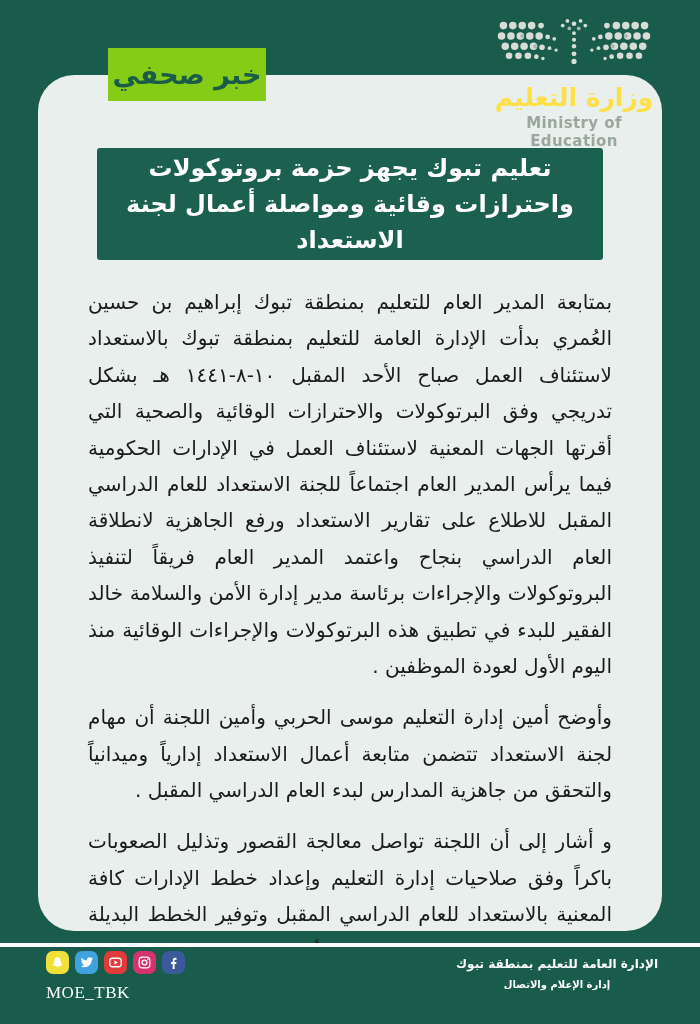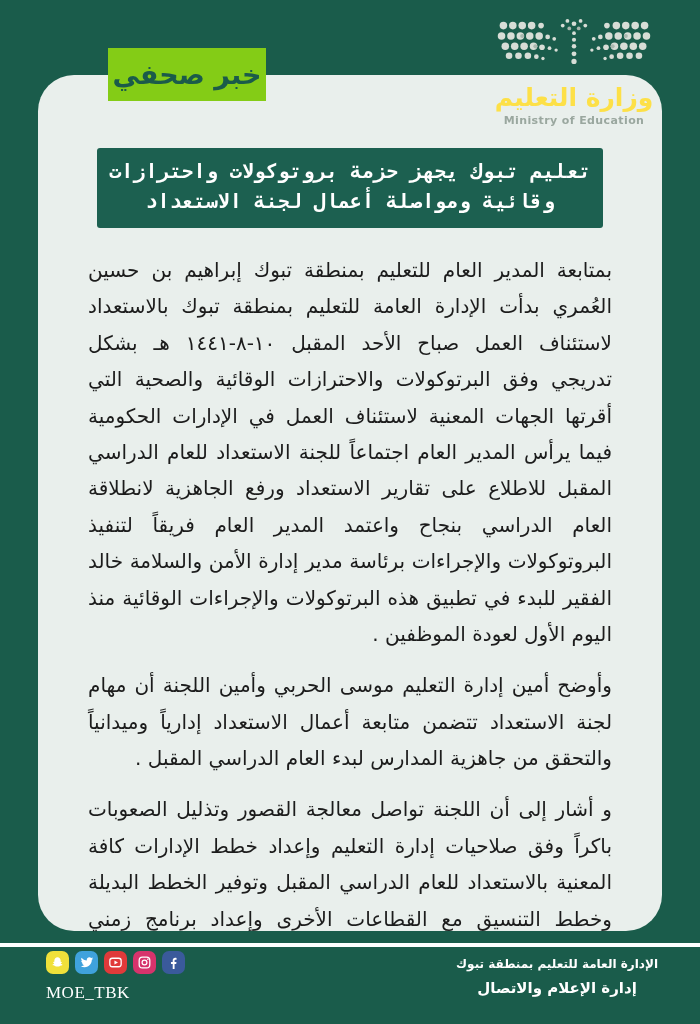--- a/index.html
+++ b/index.html
@@ -14,30 +14,30 @@
     background:#84cc16; color:#1b5b4a;
     display:flex; align-items:center; justify-content:center;
     font-size:27px; font-weight:bold; z-index:6; direction:rtl;
   }
   
   .logo {
     position:absolute; top:16px; right:36px; width:180px;
     text-align:center; z-index:6;
   }
   .logo-ar { color:#fde047; font-size:25px; font-weight:bold; margin-top:8px; direction:rtl; }
-  .logo-en { color:#9aa79f; font-size:11px; font-weight:bold; letter-spacing:.4px; margin-top:2px; }
+  .logo-en { color:#9aa79f; font-size:15px; font-weight:bold; letter-spacing:.4px; margin-top:2px; }
   
   .card {
     position:absolute; left:38px; top:75px; width:624px; height:856px;
     background:#e9efec; border-radius:36px; z-index:2;
   }
   .title-box {
     width:506px; margin:73px auto 0; background:#1c6050; color:#ffffff;
     text-align:center; direction:rtl; font-weight:bold;
-    font-size:20px; line-height:1.5; padding:10px 8px; border-radius:3px;font-family:Liberation Mono, monospace;
+    font-size:24px; line-height:1.5; padding:2px 8px; border-radius:3px;
   }
   .body-text {
     width:524px; margin:24px auto 0; direction:rtl;
     text-align:justify; font-size:20px; line-height:1.82; color:#1c1c1c;
   }
   .body-text p { margin-bottom:15px; }
   .body-text p.center-last { text-align-last:center; margin-bottom:0; }
   
   .footer {
     position:absolute; left:0; top:943px; width:700px; height:81px;
@@ -52,21 +52,21 @@
   .social-icon svg { width:17px; height:17px; display:block; }
   .handle {
     margin-top:9px; color:#ffffff; font-family:"Liberation Serif", serif;
     font-size:17px; letter-spacing:.5px;
   }
   .footer-right {
     position:absolute; right:42px; top:10px; text-align:center;
     color:#ffffff; direction:rtl;
   }
   .org-name { font-size:12px; font-weight:bold; }
-  .dept-name { font-size:15px; font-weight:bold; margin-top:8px; }
+  .dept-name { font-size:10px; font-weight:bold; margin-top:8px; }
 </style>
 </head>
 <body>
 
 <div class="page">
 
   <div class="press-badge">خبر صحفي</div>
 
   <div class="logo">
     <span>

